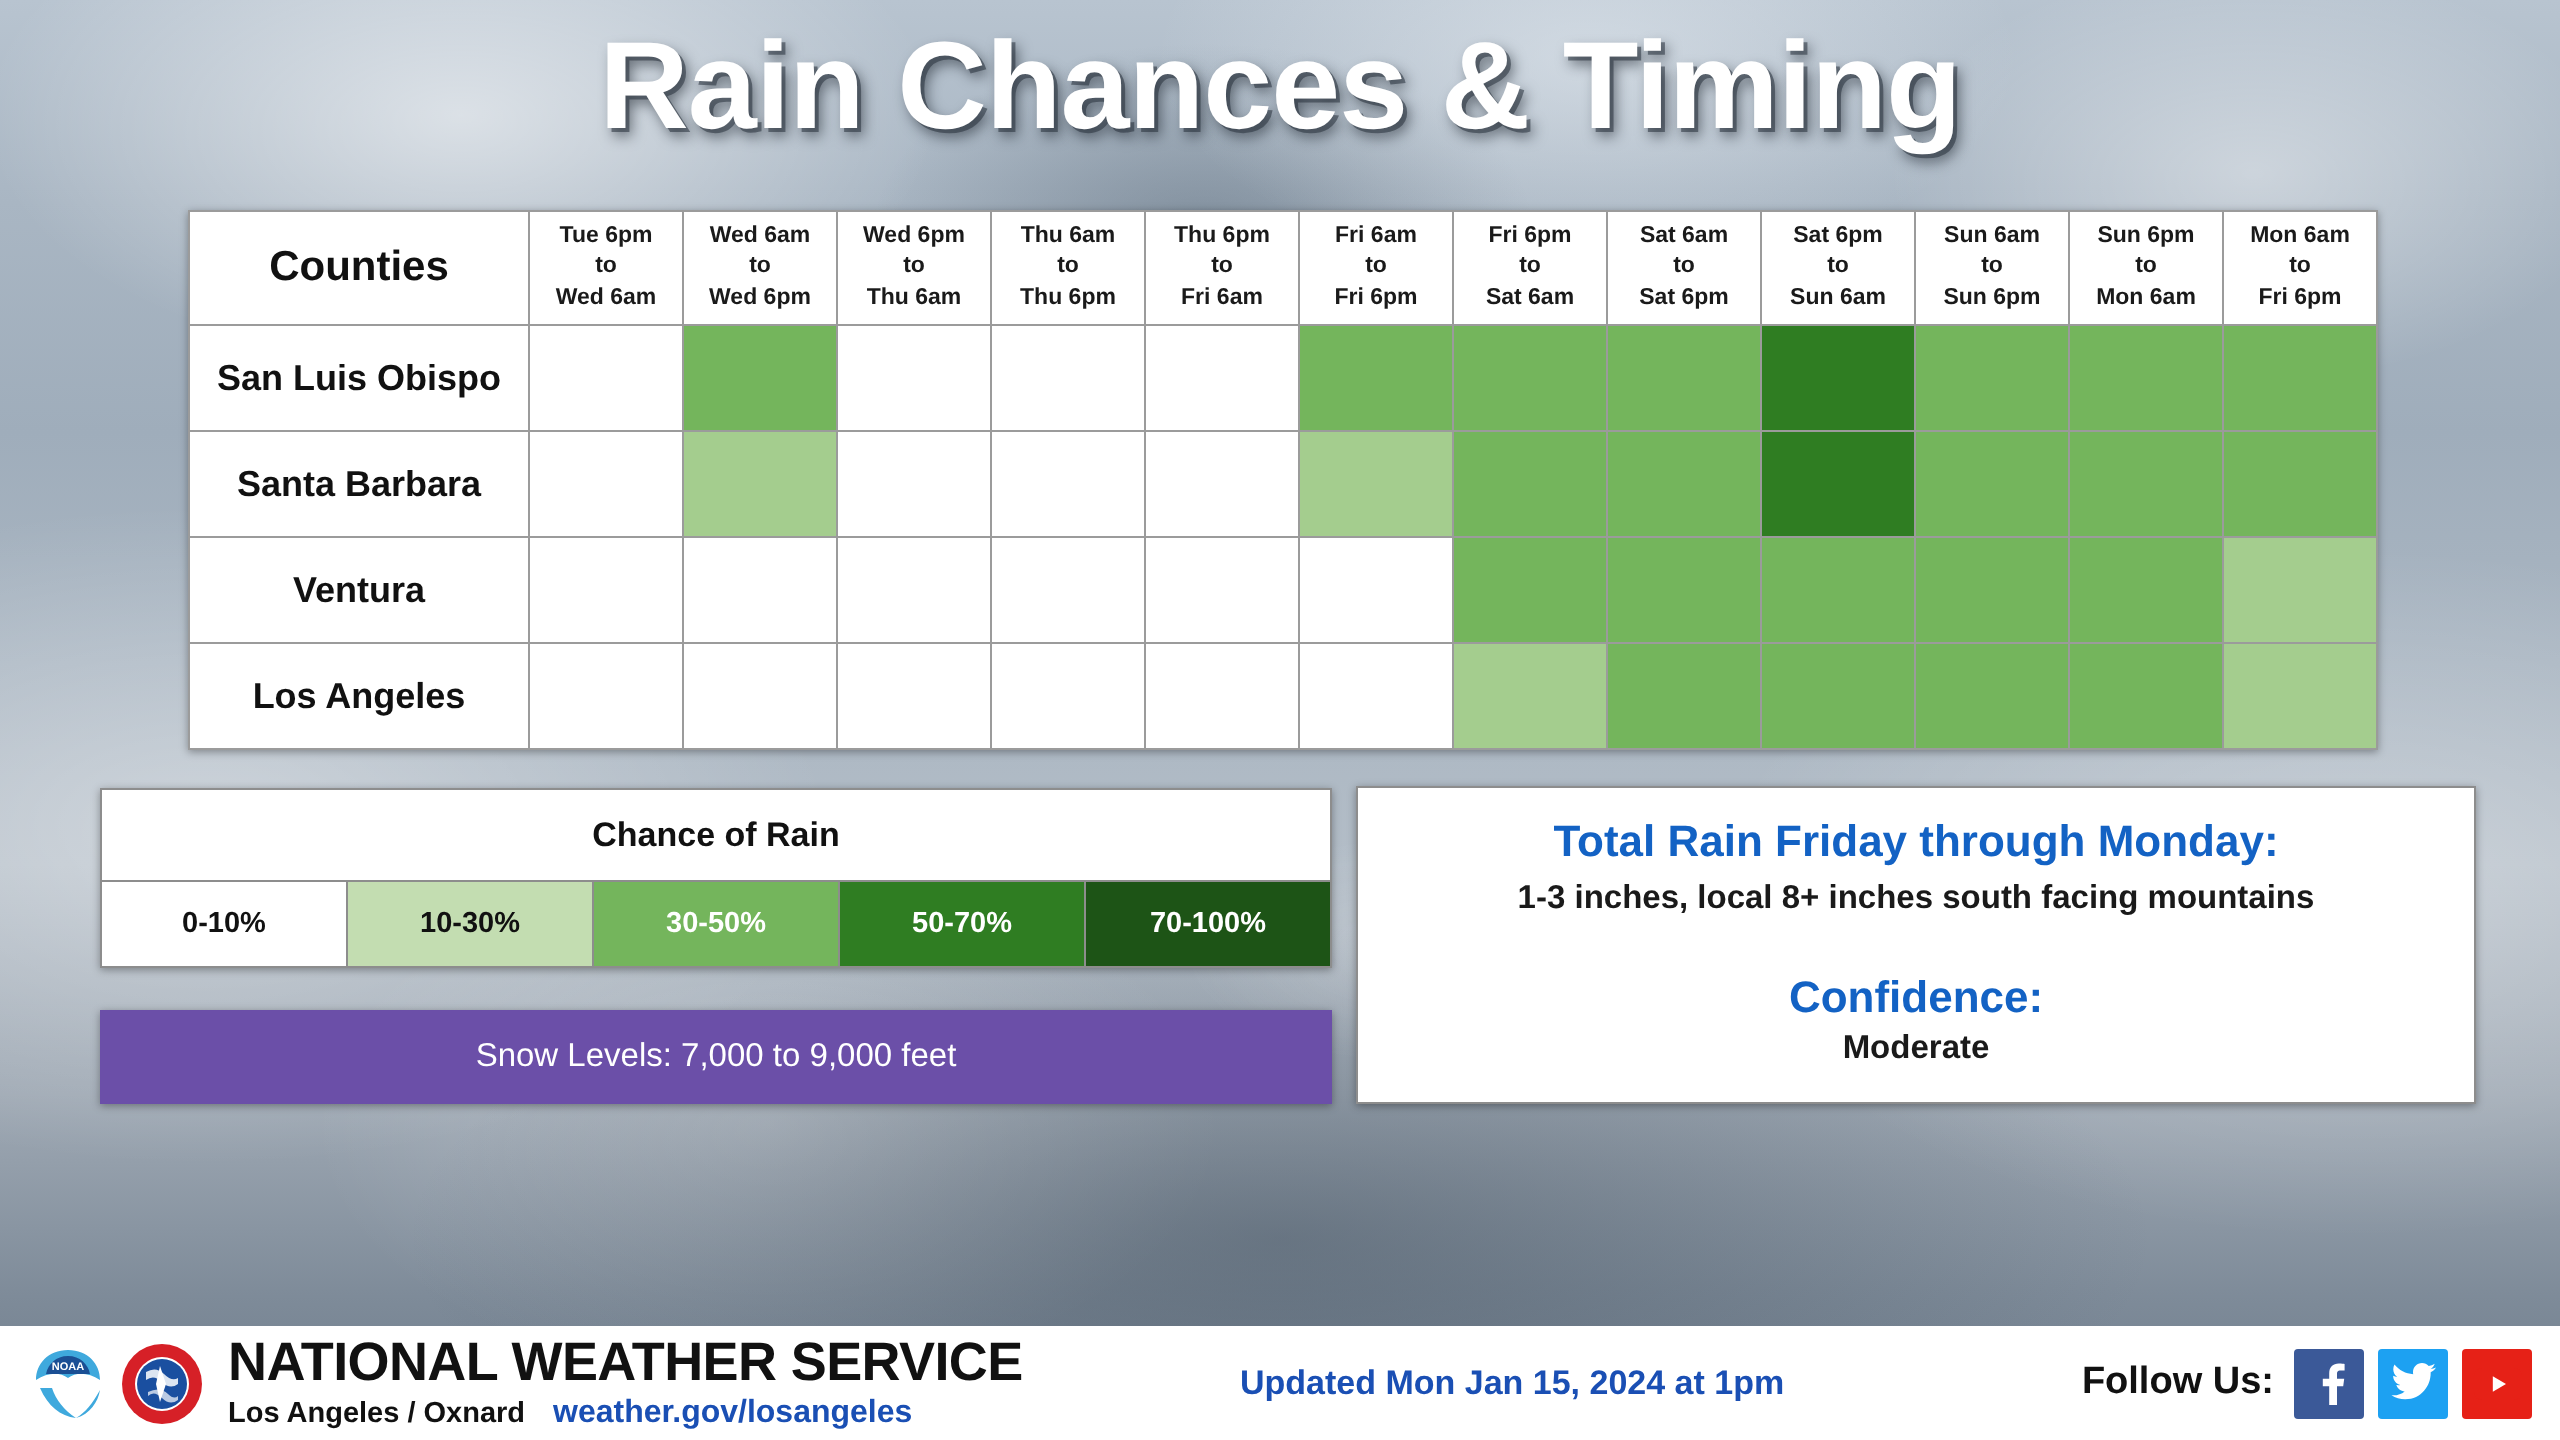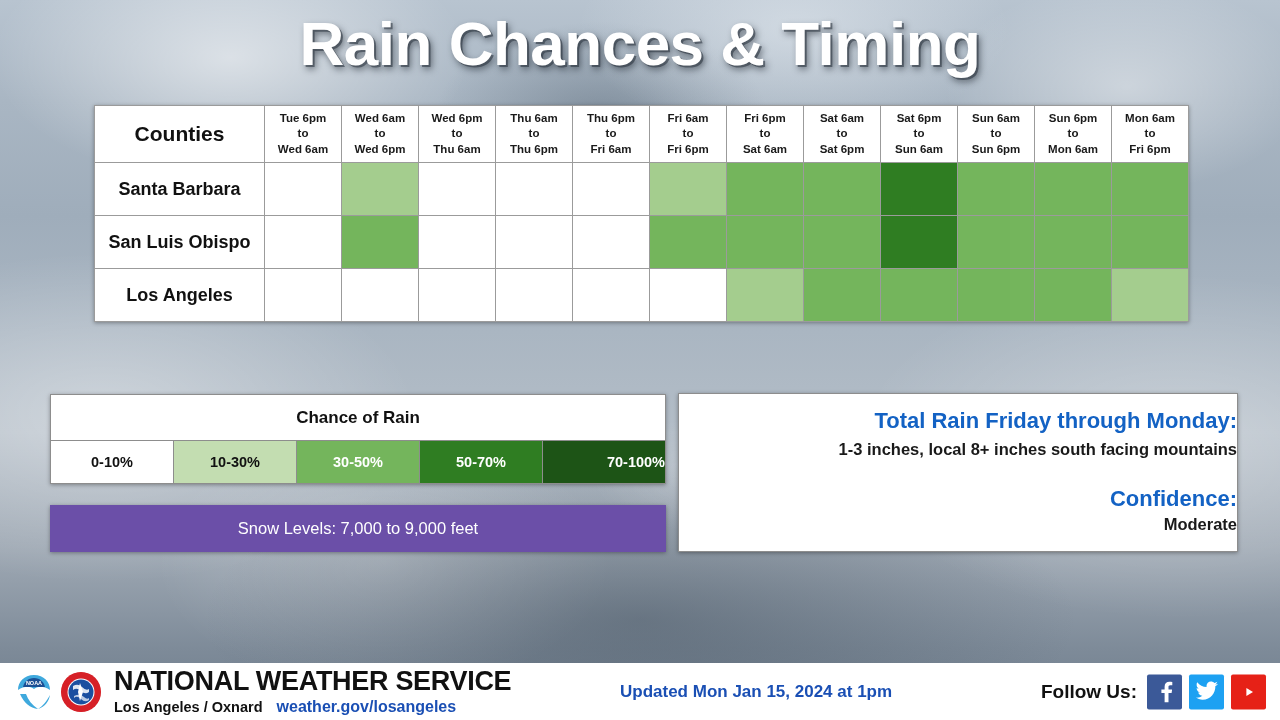--- a/index.html
+++ b/index.html
@@ -167,21 +167,21 @@
   
   #summary {
     position: absolute;
     left: 678px;
     top: 393px;
     width: 560px;
     height: 159px;
     background: #ffffff;
     border: 1px solid #8d8d8d;
     box-shadow: 0 1px 4px rgba(0,0,0,0.35);
-    text-align: right;
+    text-align: center;
     z-index: 3;
     padding-top: 13px;
   }
   .sum-heading {
     font-size: 22px;
     font-weight: bold;
     color: #1362c4;
     line-height: 1.3;
   }
   .sum-body {
@@ -358,48 +358,63 @@
         </th>
         <th class="period-head">
           <div>Mon 6am</div>
           <div class="mid">to</div>
           <div>Fri 6pm</div>
         </th>
       </tr>
   </thead>
   <tbody>
       <tr>
-        <td class="county-name">Santa Barbara</td>
-        <td class="chance-cell" style="background: rgb(255, 255, 255);"></td>
-        <td class="chance-cell" style="background: rgb(164, 205, 142);"></td>
-        <td class="chance-cell" style="background: rgb(255, 255, 255);"></td>
-        <td class="chance-cell" style="background: rgb(255, 255, 255);"></td>
-        <td class="chance-cell" style="background: rgb(255, 255, 255);"></td>
-        <td class="chance-cell" style="background: rgb(164, 205, 142);"></td>
+        <td class="county-name">San Luis Obispo</td>
+        <td class="chance-cell" style="background: rgb(255, 255, 255);"></td>
+        <td class="chance-cell" style="background: rgb(116, 181, 92);"></td>
+        <td class="chance-cell" style="background: rgb(255, 255, 255);"></td>
+        <td class="chance-cell" style="background: rgb(255, 255, 255);"></td>
+        <td class="chance-cell" style="background: rgb(255, 255, 255);"></td>
+        <td class="chance-cell" style="background: rgb(116, 181, 92);"></td>
         <td class="chance-cell" style="background: rgb(116, 181, 92);"></td>
         <td class="chance-cell" style="background: rgb(116, 181, 92);"></td>
         <td class="chance-cell" style="background: rgb(47, 125, 34);"></td>
         <td class="chance-cell" style="background: rgb(116, 181, 92);"></td>
         <td class="chance-cell" style="background: rgb(116, 181, 92);"></td>
         <td class="chance-cell" style="background: rgb(116, 181, 92);"></td>
       </tr>
       <tr>
-        <td class="county-name">San Luis Obispo</td>
-        <td class="chance-cell" style="background: rgb(255, 255, 255);"></td>
-        <td class="chance-cell" style="background: rgb(116, 181, 92);"></td>
-        <td class="chance-cell" style="background: rgb(255, 255, 255);"></td>
-        <td class="chance-cell" style="background: rgb(255, 255, 255);"></td>
-        <td class="chance-cell" style="background: rgb(255, 255, 255);"></td>
-        <td class="chance-cell" style="background: rgb(116, 181, 92);"></td>
+        <td class="county-name">Santa Barbara</td>
+        <td class="chance-cell" style="background: rgb(255, 255, 255);"></td>
+        <td class="chance-cell" style="background: rgb(164, 205, 142);"></td>
+        <td class="chance-cell" style="background: rgb(255, 255, 255);"></td>
+        <td class="chance-cell" style="background: rgb(255, 255, 255);"></td>
+        <td class="chance-cell" style="background: rgb(255, 255, 255);"></td>
+        <td class="chance-cell" style="background: rgb(164, 205, 142);"></td>
         <td class="chance-cell" style="background: rgb(116, 181, 92);"></td>
         <td class="chance-cell" style="background: rgb(116, 181, 92);"></td>
         <td class="chance-cell" style="background: rgb(47, 125, 34);"></td>
         <td class="chance-cell" style="background: rgb(116, 181, 92);"></td>
         <td class="chance-cell" style="background: rgb(116, 181, 92);"></td>
         <td class="chance-cell" style="background: rgb(116, 181, 92);"></td>
+      </tr>
+      <tr>
+        <td class="county-name">Ventura</td>
+        <td class="chance-cell" style="background: rgb(255, 255, 255);"></td>
+        <td class="chance-cell" style="background: rgb(255, 255, 255);"></td>
+        <td class="chance-cell" style="background: rgb(255, 255, 255);"></td>
+        <td class="chance-cell" style="background: rgb(255, 255, 255);"></td>
+        <td class="chance-cell" style="background: rgb(255, 255, 255);"></td>
+        <td class="chance-cell" style="background: rgb(255, 255, 255);"></td>
+        <td class="chance-cell" style="background: rgb(116, 181, 92);"></td>
+        <td class="chance-cell" style="background: rgb(116, 181, 92);"></td>
+        <td class="chance-cell" style="background: rgb(116, 181, 92);"></td>
+        <td class="chance-cell" style="background: rgb(116, 181, 92);"></td>
+        <td class="chance-cell" style="background: rgb(116, 181, 92);"></td>
+        <td class="chance-cell" style="background: rgb(164, 205, 142);"></td>
       </tr>
       <tr>
         <td class="county-name">Los Angeles</td>
         <td class="chance-cell" style="background: rgb(255, 255, 255);"></td>
         <td class="chance-cell" style="background: rgb(255, 255, 255);"></td>
         <td class="chance-cell" style="background: rgb(255, 255, 255);"></td>
         <td class="chance-cell" style="background: rgb(255, 255, 255);"></td>
         <td class="chance-cell" style="background: rgb(255, 255, 255);"></td>
         <td class="chance-cell" style="background: rgb(255, 255, 255);"></td>
         <td class="chance-cell" style="background: rgb(164, 205, 142);"></td>
@@ -412,21 +427,21 @@
     </tbody>
 </table>
 
 <div id="legend">
   <div id="legend-title">Chance of Rain</div>
   <div id="legend-scale">
       <div class="legend-swatch" style="background: rgb(255, 255, 255); color: rgb(17, 17, 17);">0-10%</div>
       <div class="legend-swatch" style="background: rgb(195, 221, 177); color: rgb(17, 17, 17);">10-30%</div>
       <div class="legend-swatch" style="background: rgb(116, 181, 92); color: rgb(255, 255, 255);">30-50%</div>
       <div class="legend-swatch" style="background: rgb(47, 125, 34); color: rgb(255, 255, 255);">50-70%</div>
-      <div class="legend-swatch" style="background: rgb(29, 84, 22); color: rgb(255, 255, 255); text-align: right;">70-100%</div>
+      <div class="legend-swatch" style="background: rgb(29, 84, 22); color: rgb(255, 255, 255);">70-100%</div>
     </div>
 </div>
 
 <div id="snow-bar">
   <span>Snow Levels: 7,000 to 9,000 feet</span>
 </div>
 
 <div id="summary">
   <div class="sum-heading">Total Rain Friday through Monday:</div>
   <div class="sum-body">1-3 inches, local 8+ inches south facing mountains</div>

